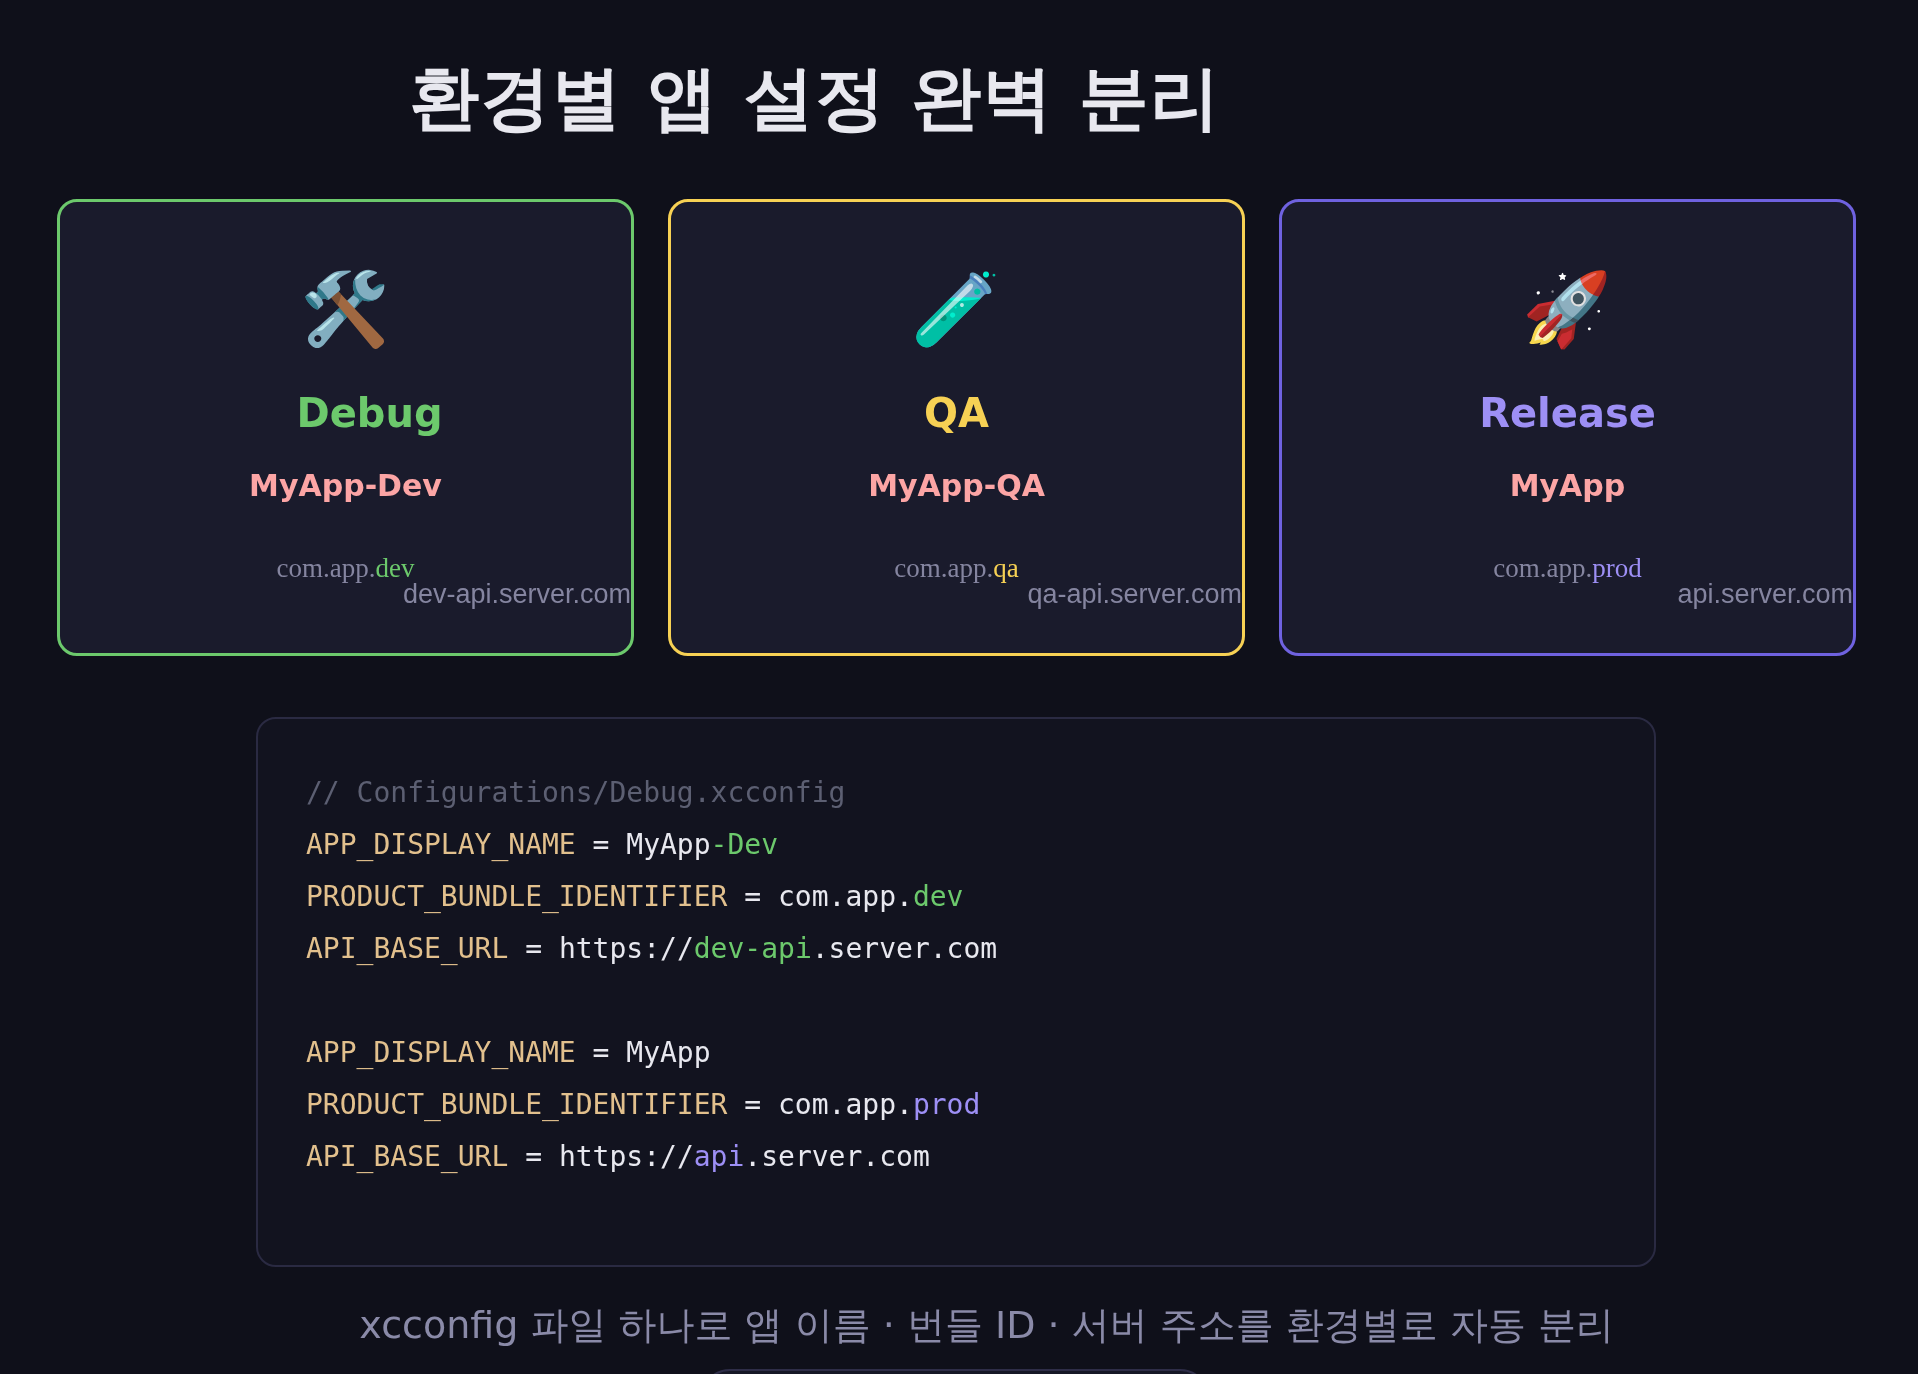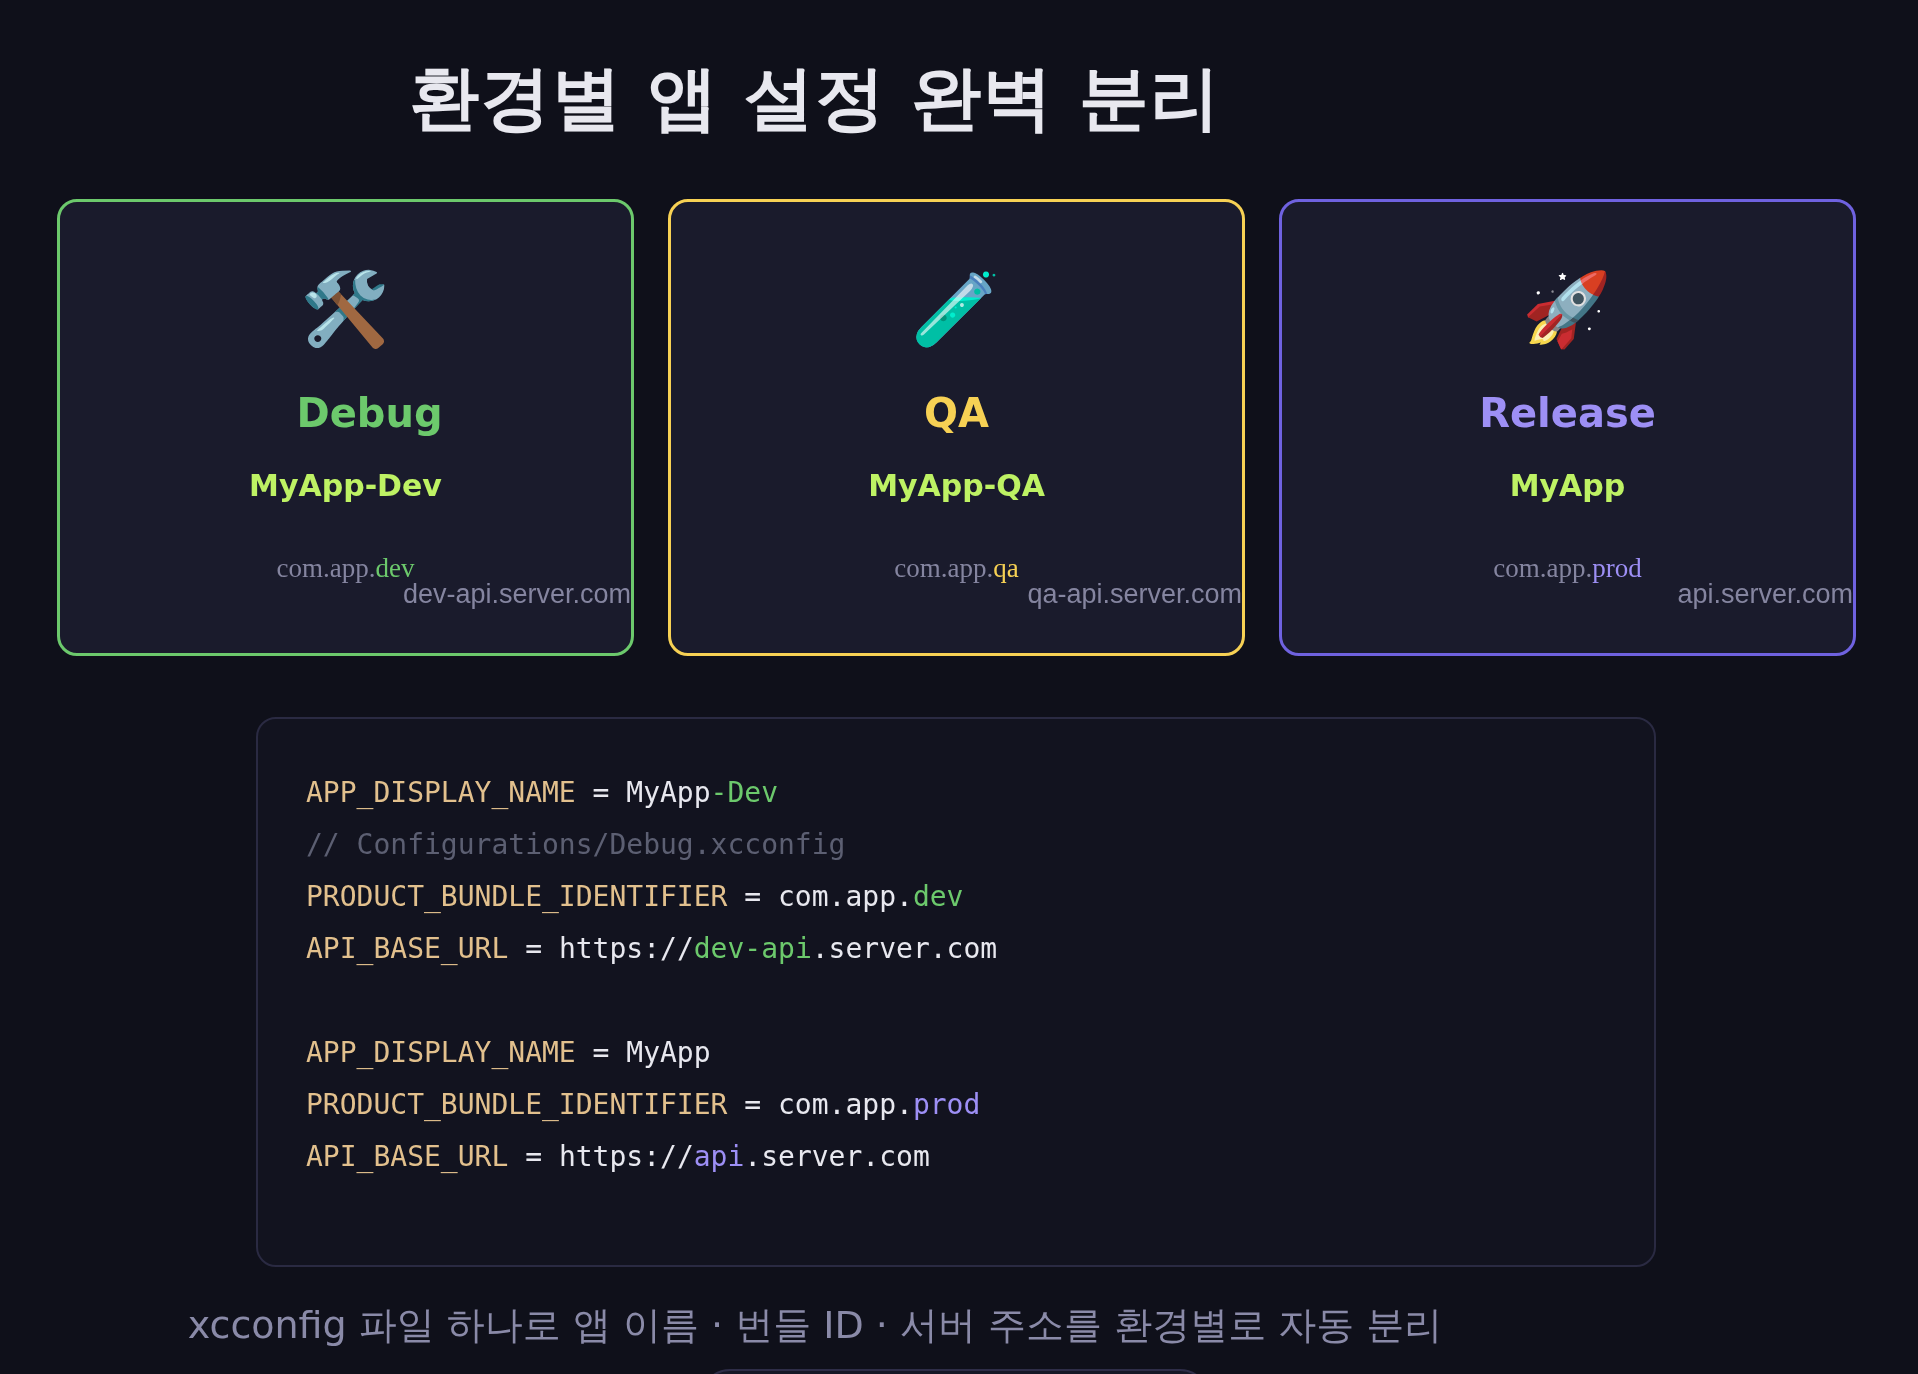--- a/index.html
+++ b/index.html
@@ -34,21 +34,21 @@
     font-family: "DejaVu Sans", sans-serif;
   }
   .card .env {
     position: absolute; left: 0; right: 0; top: 186px;
     font-size: 40px; font-weight: 700; line-height: 50px;
     font-family: "DejaVu Sans", sans-serif;
   }
   .card .appname {
     position: absolute; left: 0; right: 0; top: 264px;
     font-size: 30px; font-weight: 700; line-height: 40px;
-    color: #bef264;
+    color: #fca5a5;
     font-family: "DejaVu Sans", sans-serif;
   }
   .card .bundle {
     position: absolute; left: 0; right: 0; top: 348px;
     font-size: 27px; line-height: 36px; color: #8585a0;
     font-family: Liberation Serif, serif;
   }
   .card .server {
     position: absolute; left: 0; right: 0; top: 374px;
     font-size: 27px; line-height: 36px; color: #8585a0;
@@ -66,22 +66,22 @@
     font-family: "DejaVu Sans Mono", "Liberation Mono", monospace;
     font-size: 28px;
   }
   .code-line { height: 52px; line-height: 52px; white-space: pre; }
   .code-line.blank { height: 52px; }
   .c-comment { color: #5c5f72; }
   .c-key { color: #e2c08d; }
   .c-op, .c-val { color: #e8e8ef; }
 
   .caption {
-    position: absolute; left: 0; right: 0; top: 1300px;
-    text-align: center;
+    position: absolute; left: 0; right: 16px; top: 1300px;
+    text-align: right;
     font-size: 38px; color: #8a8aa8; line-height: 50px;
     font-family: "DejaVu Sans", sans-serif;
   }
 
   .pill {
     position: absolute; left: 700px; top: 1369px;
     width: 510px; height: 60px;
     border: 2px solid #2e2d48;
     background: #161726;
     border-radius: 30px;
@@ -116,22 +116,22 @@
       <div class="emoji">🚀</div>
       <div class="env" style="color: rgb(157, 143, 245);">Release</div>
       <div class="appname">MyApp</div>
       <div class="bundle"><span>com.app.</span><span class="accent" style="color: rgb(157, 143, 245);">prod</span></div>
       <div class="server">api.server.com</div>
     </div>
   </div>
 
   <div class="code">
 
+    <div class="code-line c-comment">// Configurations/Debug.xcconfig</div>
     <div class="code-line"><span class="c-key">APP_DISPLAY_NAME</span><span class="c-op"> = </span><span class="c-val">MyApp</span><span class="hl" style="color: rgb(108, 201, 108);">-Dev</span><span class="c-val"></span></div>
-    <div class="code-line c-comment">// Configurations/Debug.xcconfig</div>
     <div class="code-line"><span class="c-key">PRODUCT_BUNDLE_IDENTIFIER</span><span class="c-op"> = </span><span class="c-val">com.app.</span><span class="hl" style="color: rgb(108, 201, 108);">dev</span><span class="c-val"></span></div>
     <div class="code-line"><span class="c-key">API_BASE_URL</span><span class="c-op"> = </span><span class="c-val">https://</span><span class="hl" style="color: rgb(108, 201, 108);">dev-api</span><span class="c-val">.server.com</span></div>
 
     <div class="code-line blank"></div>
 
     <div class="code-line"><span class="c-key">APP_DISPLAY_NAME</span><span class="c-op"> = </span><span class="c-val">MyApp</span><span class="hl" style="color: rgb(157, 143, 245);"></span><span class="c-val"></span></div>
     <div class="code-line"><span class="c-key">PRODUCT_BUNDLE_IDENTIFIER</span><span class="c-op"> = </span><span class="c-val">com.app.</span><span class="hl" style="color: rgb(157, 143, 245);">prod</span><span class="c-val"></span></div>
     <div class="code-line"><span class="c-key">API_BASE_URL</span><span class="c-op"> = </span><span class="c-val">https://</span><span class="hl" style="color: rgb(157, 143, 245);">api</span><span class="c-val">.server.com</span></div>
   </div>
 

